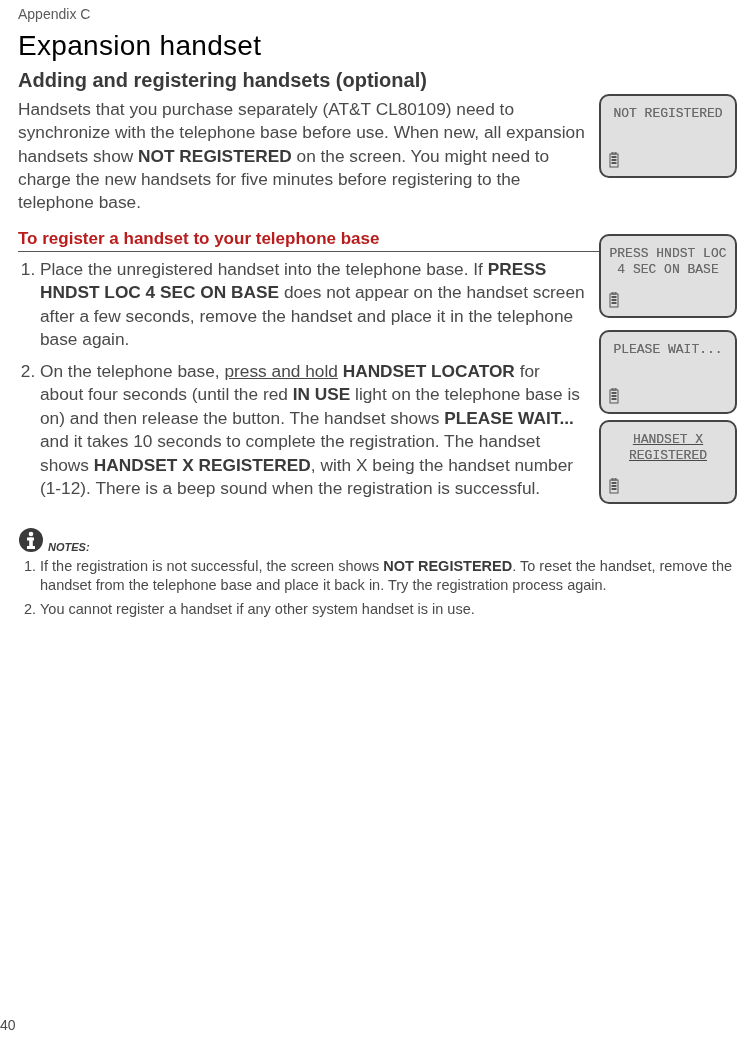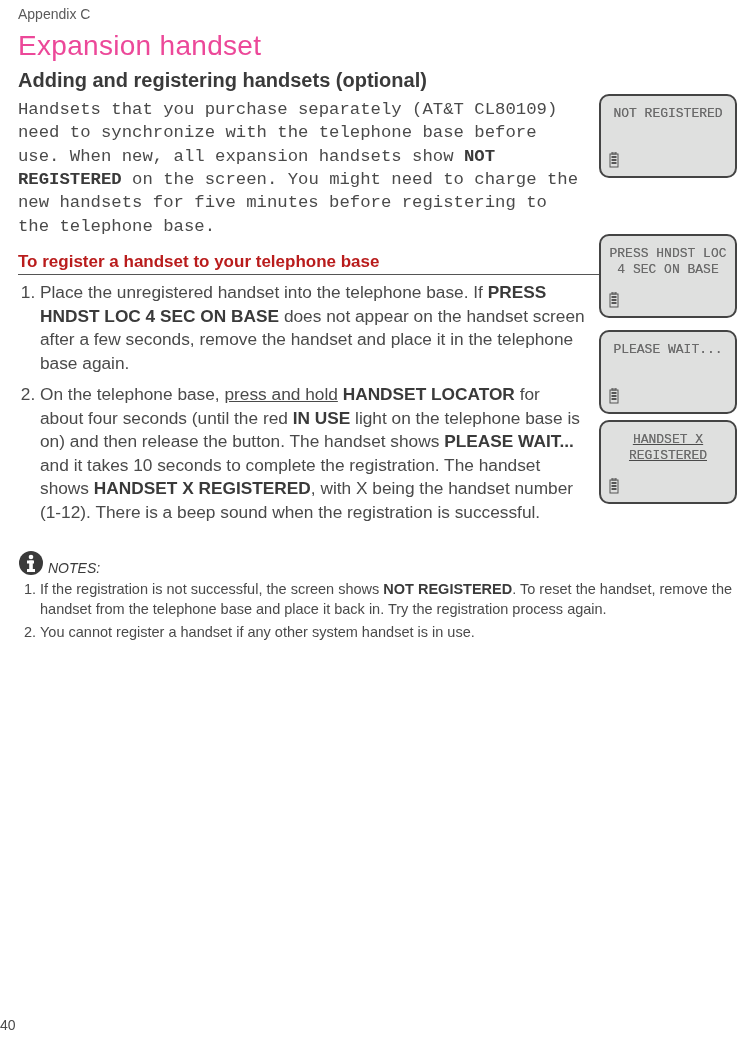--- a/index.html
+++ b/index.html
@@ -17,37 +17,36 @@
       padding: 6px 16px 0 18px;
       box-sizing: border-box;
     }
     .appendix {
       font-size: 14px;
       color: #5a5a5a;
       margin-bottom: 8px;
     }
     .chapter-title {
       font-size: 28px;
-      color: #ec4899;
+      color: #000000;
       font-weight: normal;
       margin: 0 0 6px 0;
       letter-spacing: 0.3px;
     }
     .section-title {
       font-size: 20px;
       font-weight: bold;
       color: #3a3a3a;
       margin: 7px 0 6px 0;
     }
     .body-text {
       font-size: 17.3px;
       line-height: 1.35;
       color: #4a4a4a;
       margin: 0 0 10px 0;
-      font-family: Liberation Mono, monospace;
     }
     .body-text strong { color: #3a3a3a; }
     .subsection {
       font-size: 17px;
       font-weight: bold;
       color: #b91c1c;
       border-bottom: 1px solid #555;
       padding-bottom: 2px;
       margin: 14px 0 6px 0;
     }
@@ -61,23 +60,23 @@
     ol.steps li { margin-bottom: 8px; }
     ol.steps strong { color: #3a3a3a; }
     .underline { text-decoration: underline; }
     .notes-row {
       display: flex;
       align-items: flex-end;
       gap: 4px;
       margin-top: 26px;
     }
     .notes-label {
-      font-weight: normal;
+      font-weight: bold;
       font-style: italic;
-      font-size: 14px;
+      font-size: 11px;
       color: #3a3a3a;
     }
     .info-icon {
       width: 26px;
       height: 26px;
       display: inline-block;
       vertical-align: middle;
     }
     ol.notes {
       margin: 4px 0 0 0;

